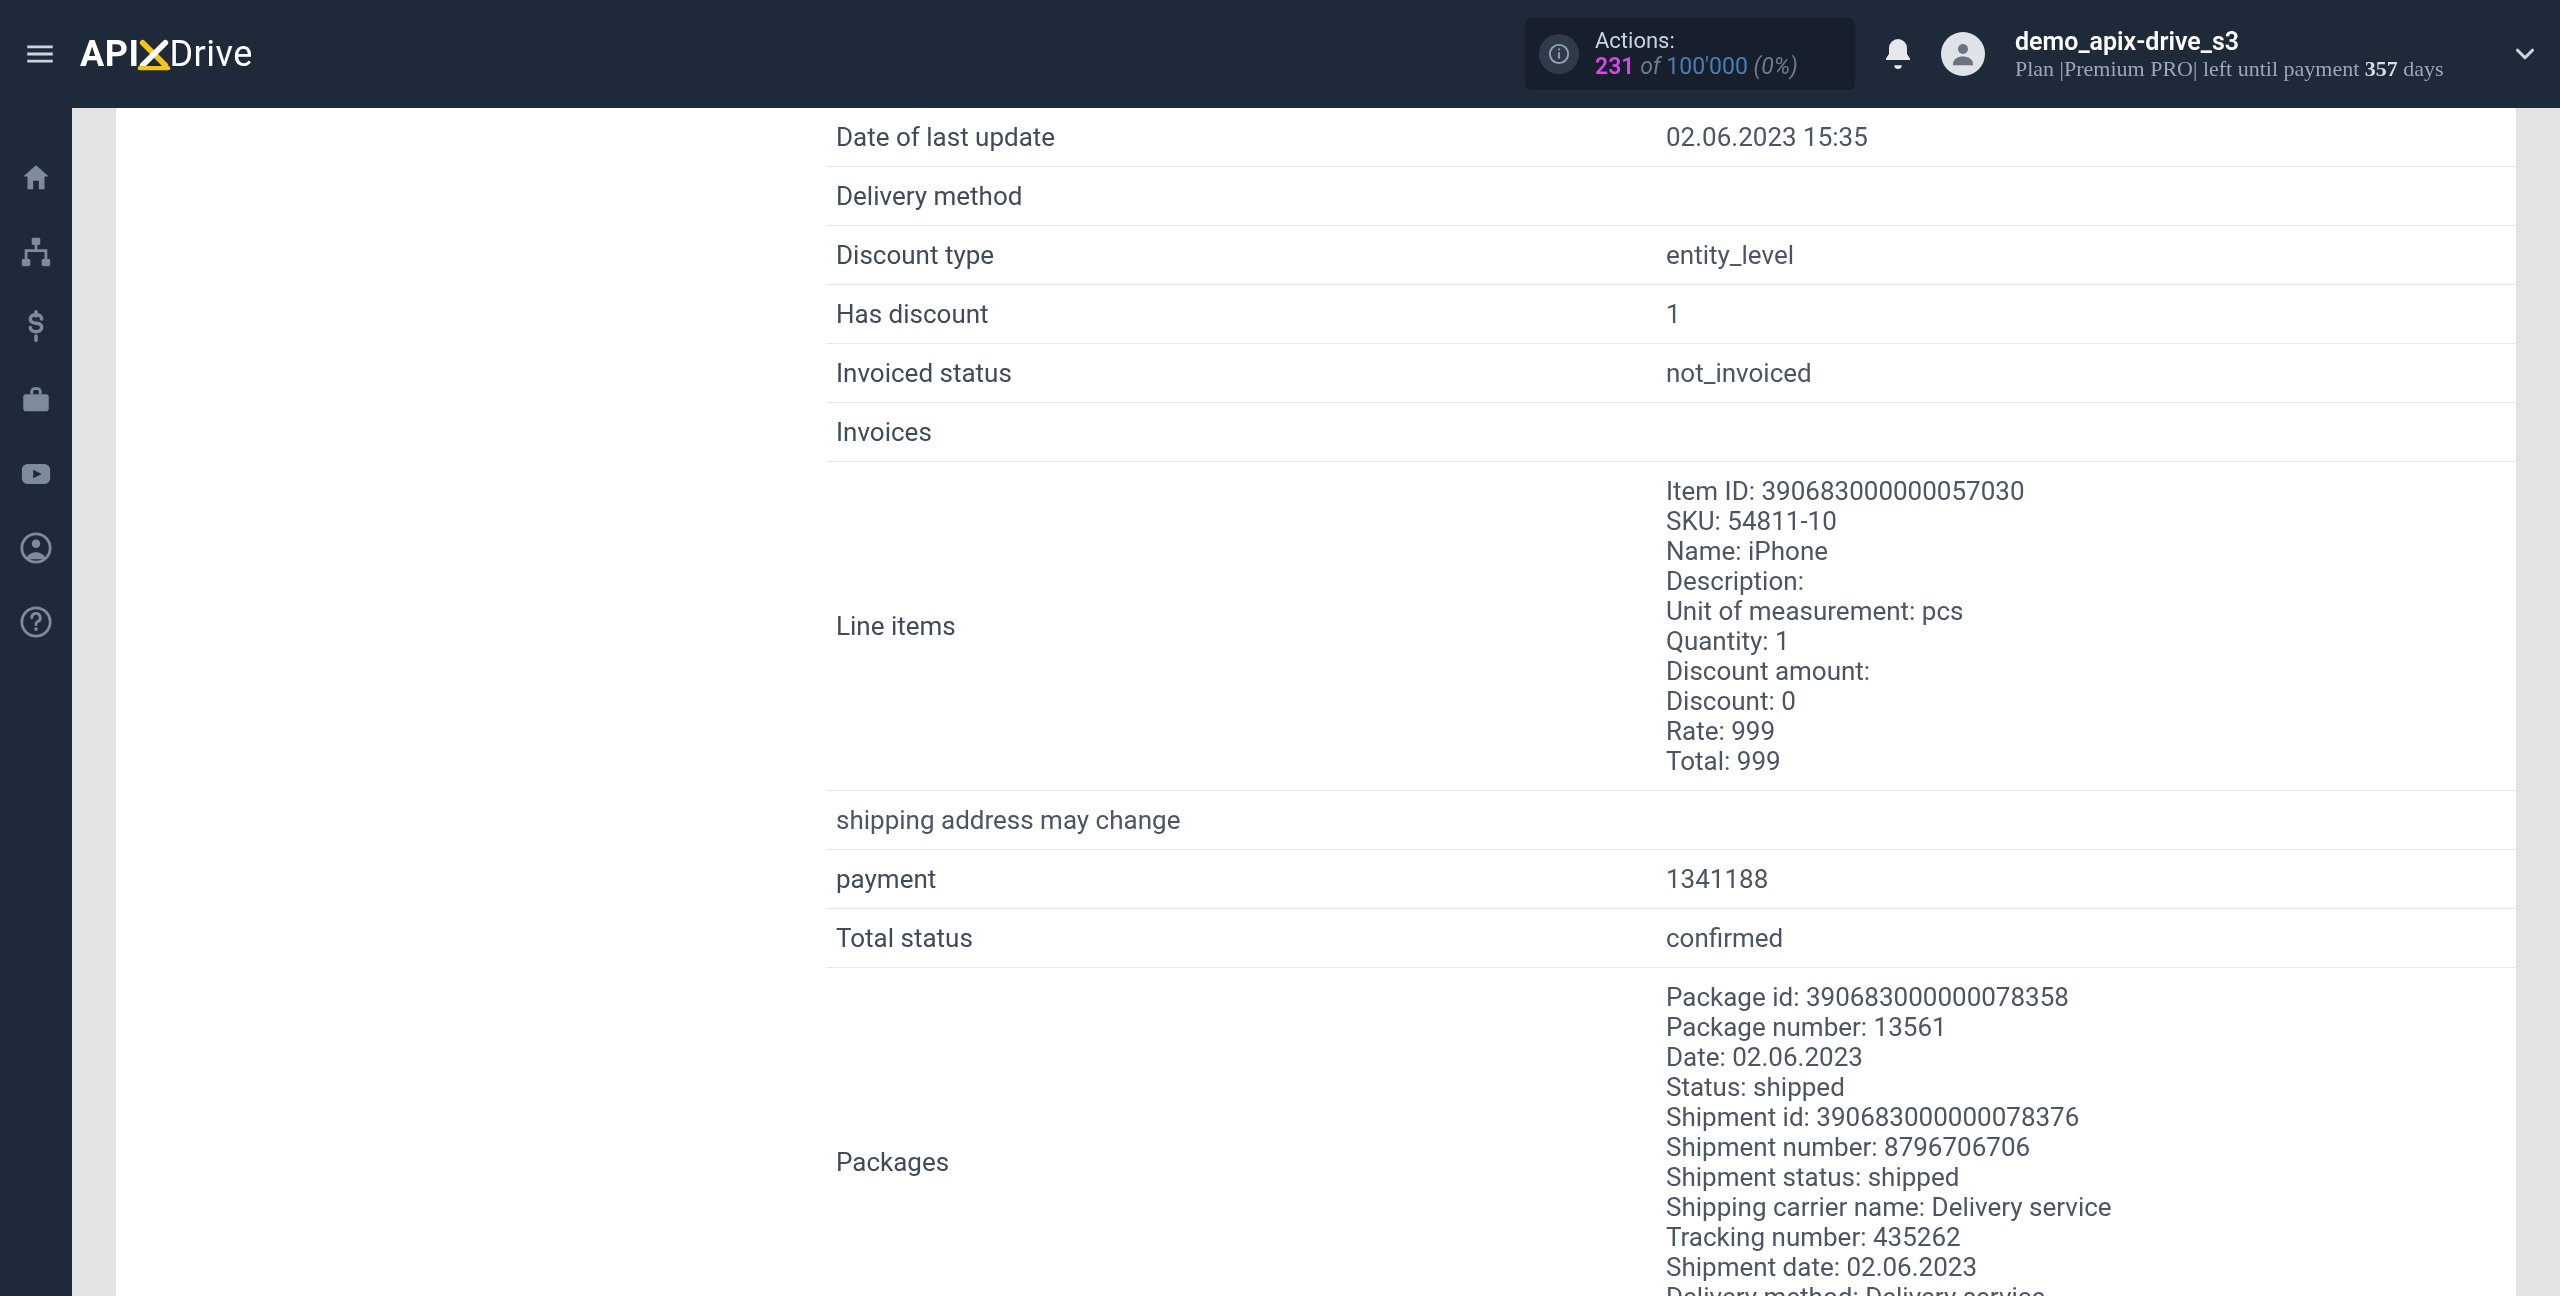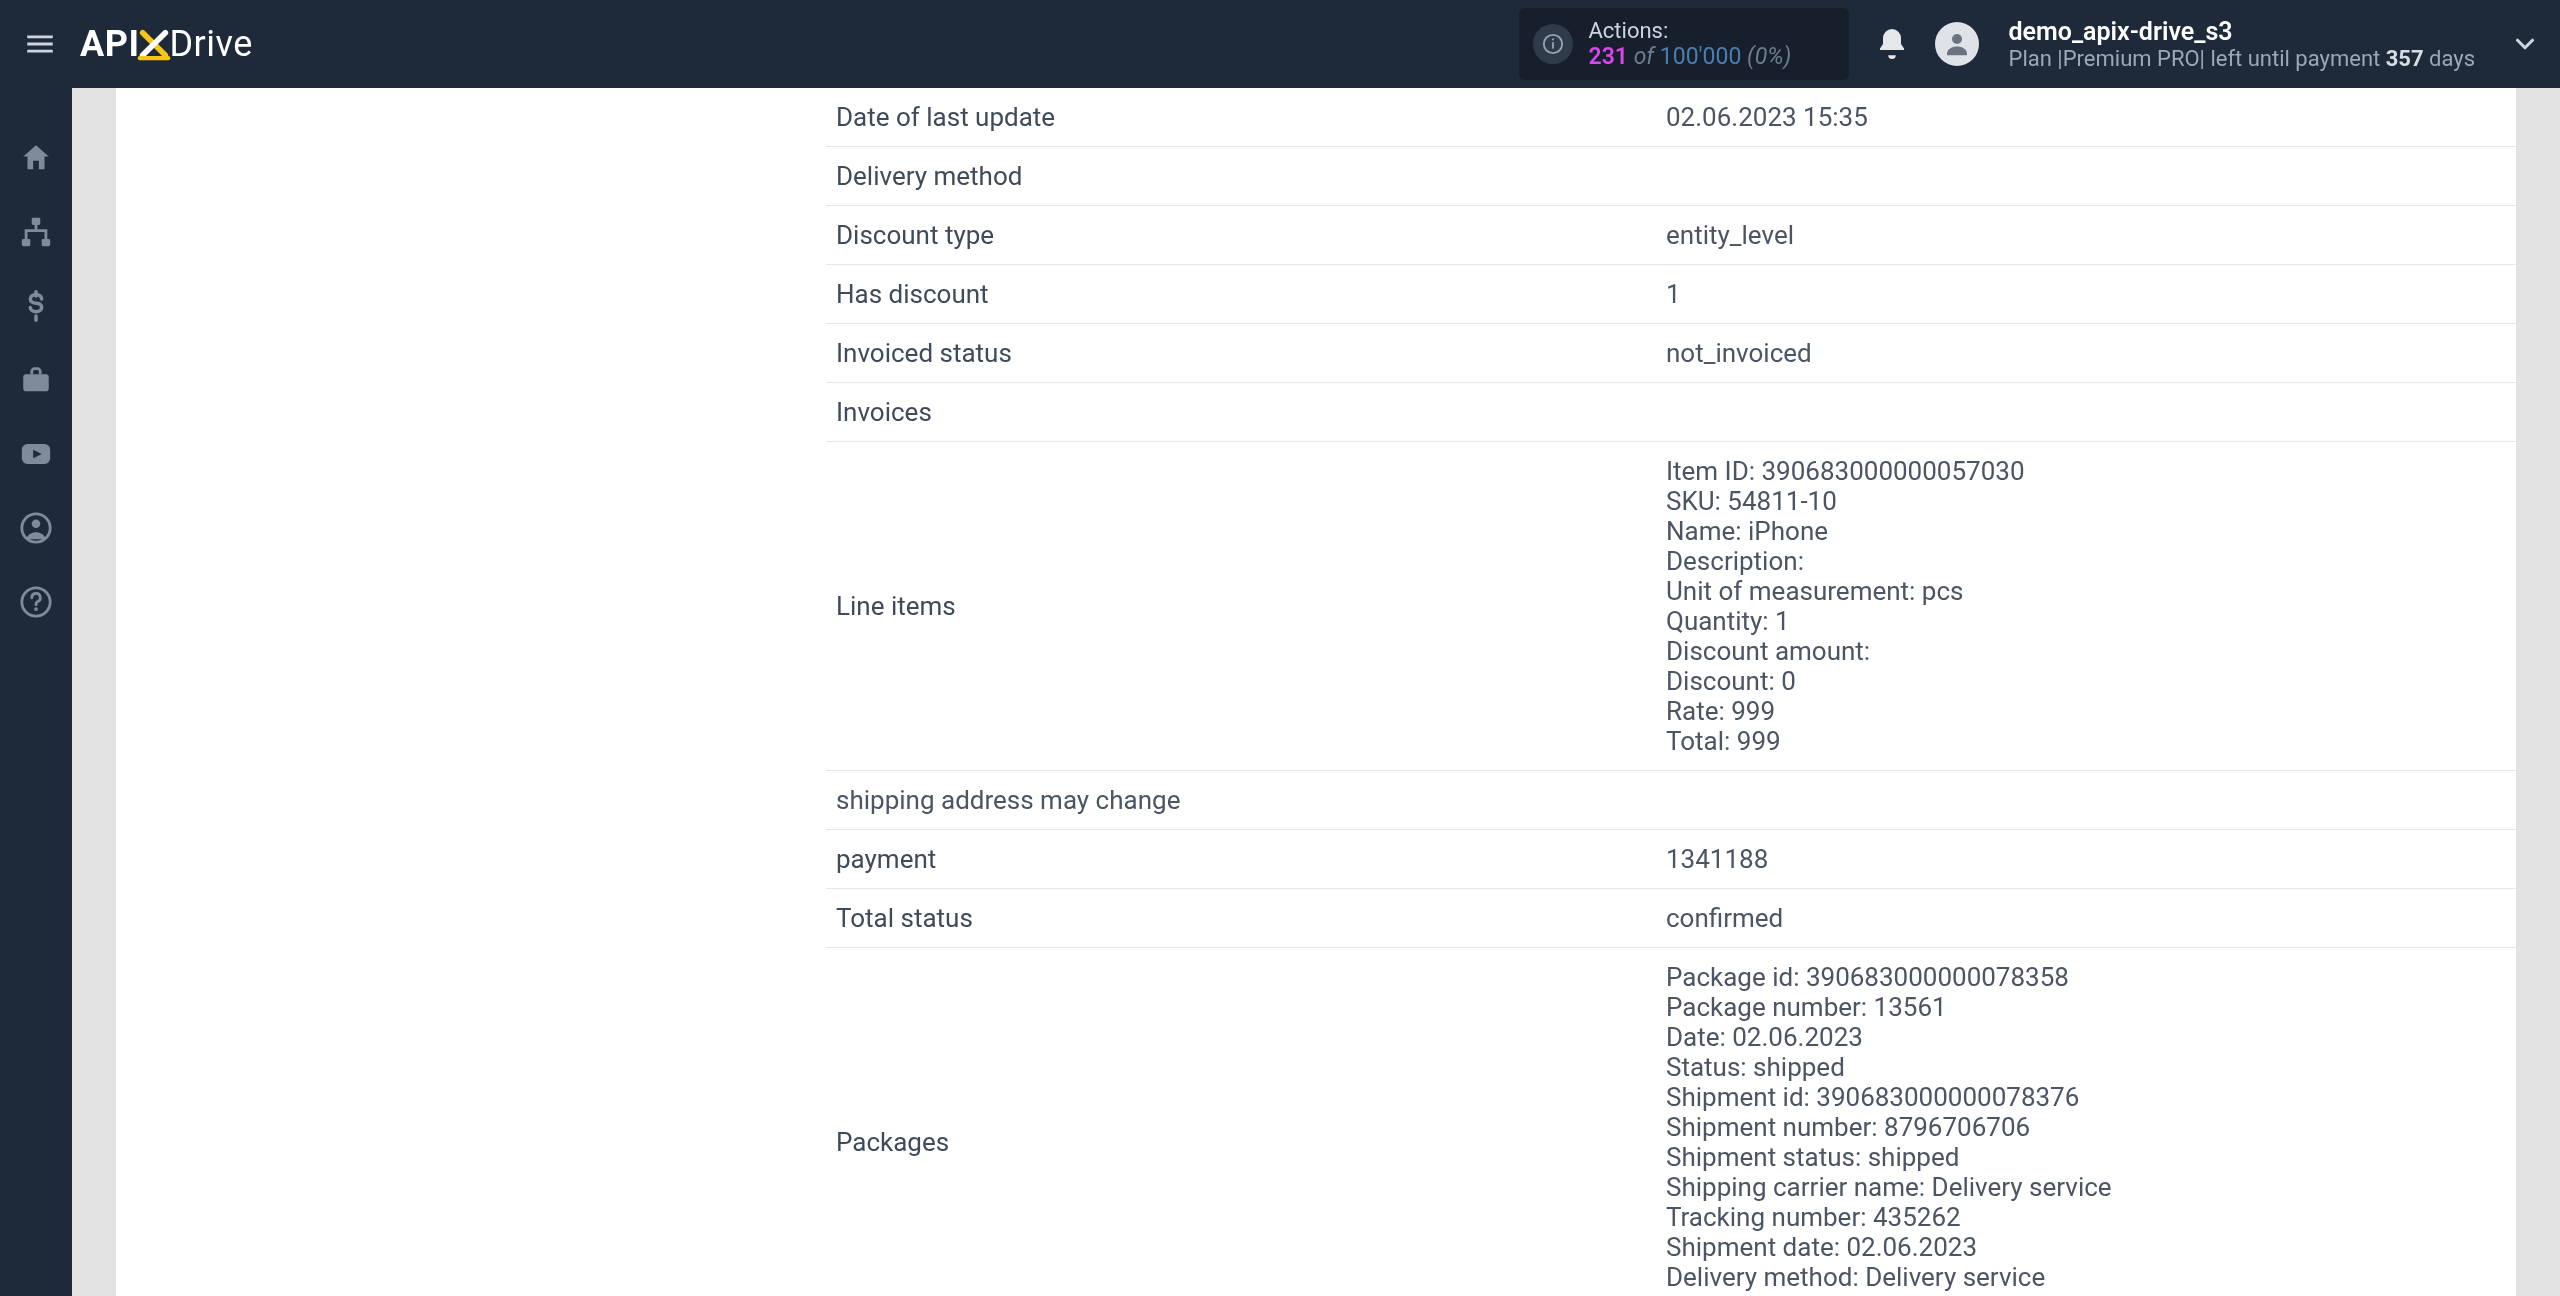--- a/index.html
+++ b/index.html
@@ -1,18 +1,18 @@
 <!DOCTYPE html>
 <html><head>
 <meta charset="utf-8">
 <style>
 * { box-sizing: border-box; margin: 0; padding: 0; }
 body { font-family: -apple-system, BlinkMacSystemFont, "Segoe UI", Roboto, sans-serif; background: #e0e0e0; width: 2560px; height: 1296px; overflow: hidden; font-size: 26px; color: #4b5563; }
 
-.topbar { height: 88px; background: #1e2a3a; display: flex; align-items: center; padding: 0 20px; color: #e5e7eb; position: relative; }
+.topbar { height: 108px; background: #1e2a3a; display: flex; align-items: center; padding: 0 20px; color: #e5e7eb; position: relative; }
 .hamburger { width: 40px; height: 40px; display:flex; align-items:center; justify-content:center; cursor:pointer; margin-right: 20px; }
 .hamburger svg { width: 34px; height: 34px; fill: #cbd5e1; }
 .logo { display:flex; align-items:center; }
 .logo-text { font-size: 36px; font-weight: 700; color: #fff; letter-spacing: 0.5px; }
 .logo-api { color:#fff; }
 .logo-drive { color:#fff; font-weight:400; }
 
 .topbar-right { margin-left:auto; display:flex; align-items:center; gap: 25px; }
 .actions-box { background: rgba(0,0,0,0.25); border-radius: 6px; padding: 10px 20px 10px 70px; position: relative; min-width: 330px; }
 .actions-box .info-ic { position:absolute; left:14px; top:50%; transform:translateY(-50%); width:40px; height:40px; border-radius:50%; background:#2f3b49; display:flex; align-items:center; justify-content:center; }
@@ -23,21 +23,21 @@
 .actions-nums .of { color:#6b7d91; font-style: italic; }
 .actions-nums .total { color:#4c7db1; }
 .actions-nums .pct { color:#6b7d91; font-style: italic; }
 
 .bell { width:36px; height:36px; }
 .bell svg { width:36px; height:36px; fill:#e5e7eb; }
 .avatar { width:44px; height:44px; border-radius:50%; background:#dfe3e8; display:flex; align-items:center; justify-content:center; }
 .avatar svg { width:30px; height:30px; fill:#6b7280; }
 .user-block { display:flex; flex-direction:column; margin-left: 5px; min-width: 460px;}
 .user-name { font-size:25px; font-weight:600; color:#fff; }
-.user-plan { font-size:22px; color:#9aa8b7; }
+.user-plan { font-size:22px; color:#9aa8b7;font-family:Liberation Serif, serif; }
 .user-plan .days-num { font-weight:700; color:#d6dde5; }
 .chev { width:30px; height:30px; fill:#cbd5e1; margin-left: 10px; }
 
 .layout { display:flex; height: calc(100% - 88px); border-radius: 11px; }
 .sidebar { width: 72px; background:#1e2a3a; display:flex; flex-direction:column; align-items:center; padding-top: 50px; gap: 34px; }
 .sidebar .sb-item { width:40px; height:40px; display:flex; align-items:center; justify-content:center; cursor:pointer; }
 .sidebar .sb-item svg { width:34px; height:34px; fill:#7e8b9a; }
 
 .main { flex:1; background:#e3e3e3; display:flex; justify-content:center; overflow:auto; }
 .panel { background:#fff; width: 2400px; min-height:100%; display:flex; }

